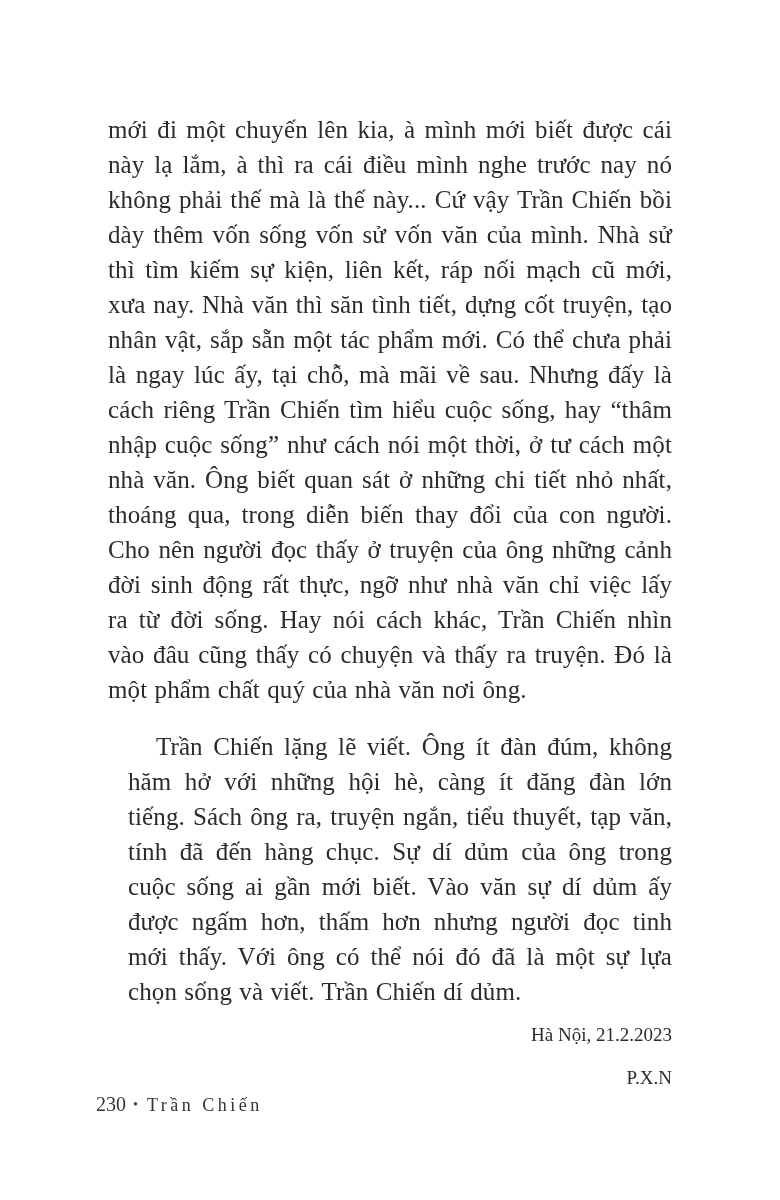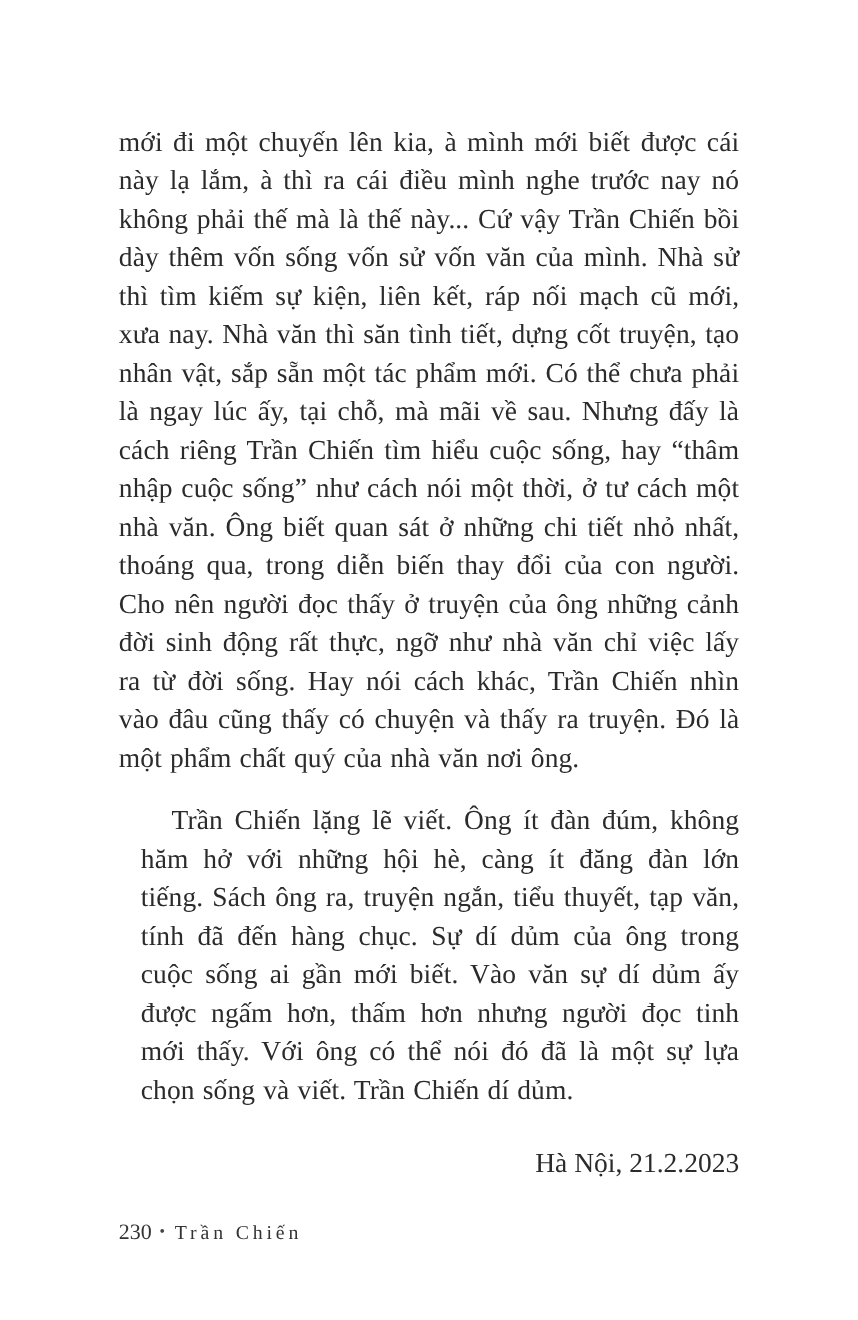--- a/index.html
+++ b/index.html
@@ -29,37 +29,36 @@
     text-align: justify;
     letter-spacing: 0.1px;
     word-spacing: 1px;
   }
   .par-2 {
     margin-top: 22px;
     text-indent: 28px;
     margin-left: 20px;
   }
   .signature {
-    margin-top: 27px;
+    margin-top: 4px;
     text-align: right;
-    font-size: 25px;
+    font-size: 19px;
     line-height: 43px;
   }
   .signature div {
     white-space: nowrap;
   }
   .footer {
     position: absolute;
-    left: 108px;
+    left: 96px;
     top: 1092px;
     font-size: 20px;
     line-height: 24px;
     color: #333333;
     white-space: nowrap;
-    margin-top: 16px;
   }
   .footer .bullet {
     display: inline-block;
     font-size: 14px;
     vertical-align: 2px;
     padding: 0 9px 0 7px;
     color: #444444;
   }
   .footer .running-title {
     font-size: 18px;
@@ -71,20 +70,21 @@
 
 <div class="book-page">
 
   <div class="content">
     <p class="body-par par-1">mới đi một chuyến lên kia, à mình mới biết được cái này lạ lắm, à thì ra cái điều mình nghe trước nay nó không phải thế mà là thế này... Cứ vậy Trần Chiến bồi dày thêm vốn sống vốn sử vốn văn của mình. Nhà sử thì tìm kiếm sự kiện, liên kết, ráp nối mạch cũ mới, xưa nay. Nhà văn thì săn tình tiết, dựng cốt truyện, tạo nhân vật, sắp sẵn một tác phẩm mới. Có thể chưa phải là ngay lúc ấy, tại chỗ, mà mãi về sau. Nhưng đấy là cách riêng Trần Chiến tìm hiểu cuộc sống, hay “thâm nhập cuộc sống” như cách nói một thời, ở tư cách một nhà văn. Ông biết quan sát ở những chi tiết nhỏ nhất, thoáng qua, trong diễn biến thay đổi của con người. Cho nên người đọc thấy ở truyện của ông những cảnh đời sinh động rất thực, ngỡ như nhà văn chỉ việc lấy ra từ đời sống. Hay nói cách khác, Trần Chiến nhìn vào đâu cũng thấy có chuyện và thấy ra truyện. Đó là một phẩm chất quý của nhà văn nơi ông.</p>
 
     <p class="body-par par-2">Trần Chiến lặng lẽ viết. Ông ít đàn đúm, không hăm hở với những hội hè, càng ít đăng đàn lớn tiếng. Sách ông ra, truyện ngắn, tiểu thuyết, tạp văn, tính đã đến hàng chục. Sự dí dủm của ông trong cuộc sống ai gần mới biết. Vào văn sự dí dủm ấy được ngấm hơn, thấm hơn nhưng người đọc tinh mới thấy. Với ông có thể nói đó đã là một sự lựa chọn sống và viết. Trần Chiến dí dủm.</p>
 
     <div class="signature">
       <div>Hà Nội, 21.2.2023</div>
+      <div>P.X.N</div>
     </div>
   </div>
 
   <div class="footer">
     <span class="page-number">230</span><span class="bullet">•</span><span class="running-title">Trần Chiến</span>
   </div>
 
 </div>
 
 </body></html>

